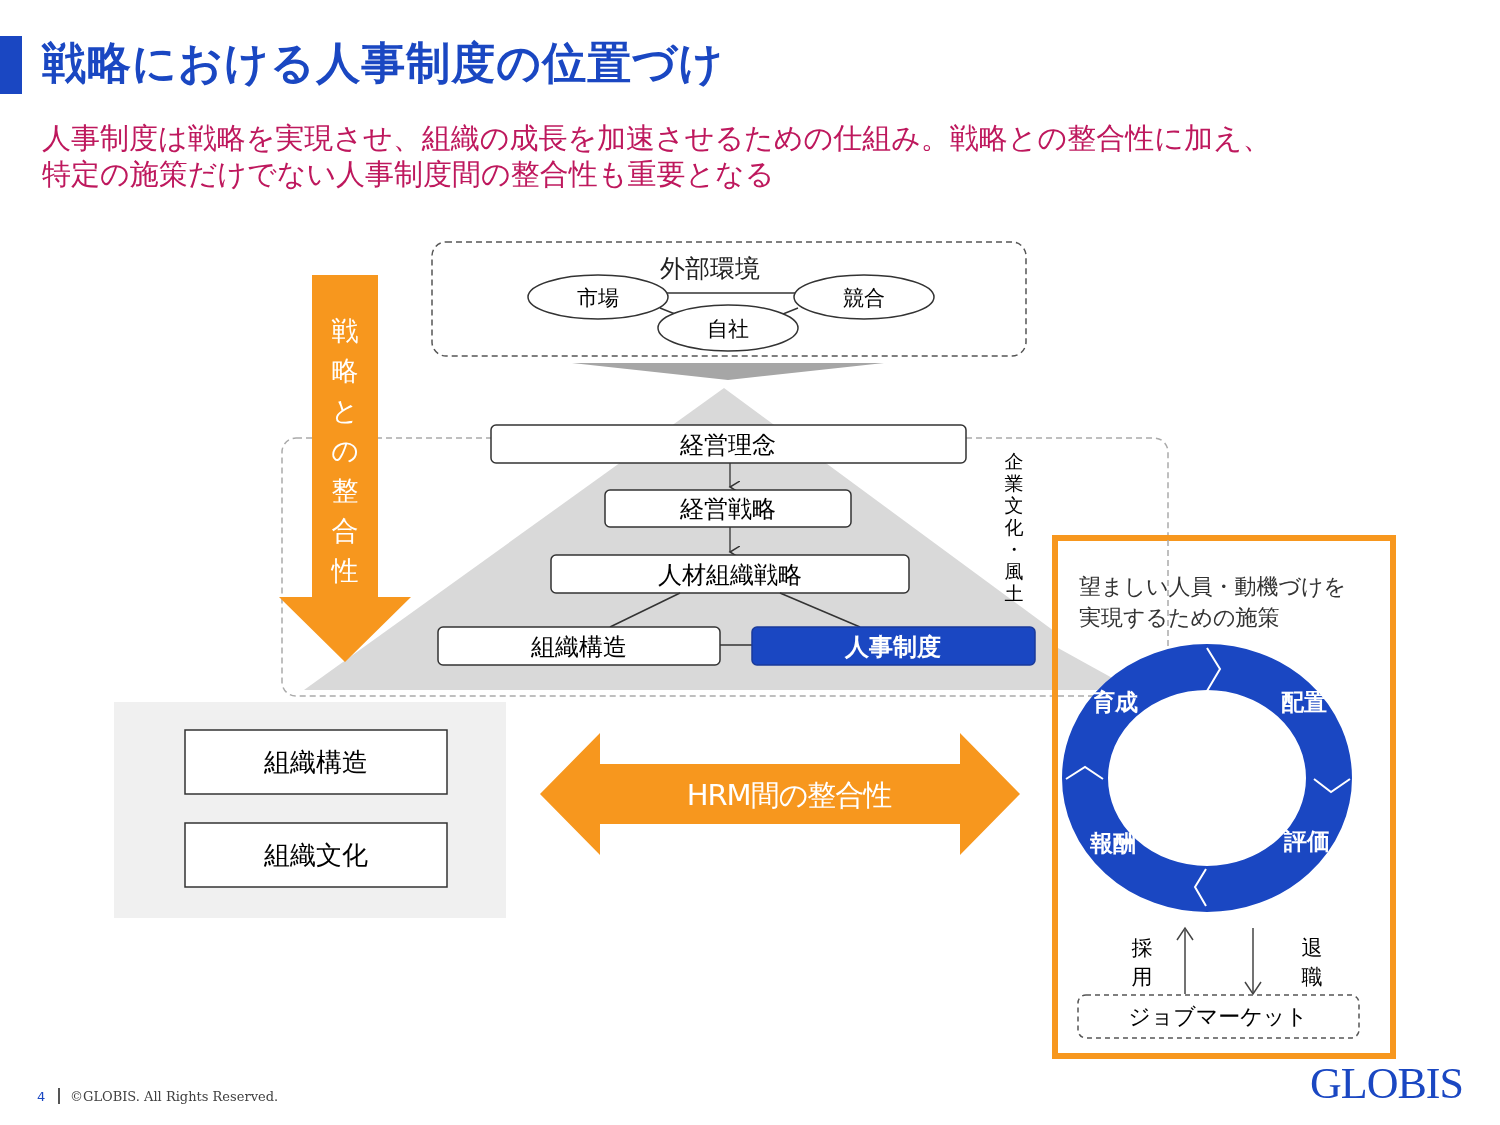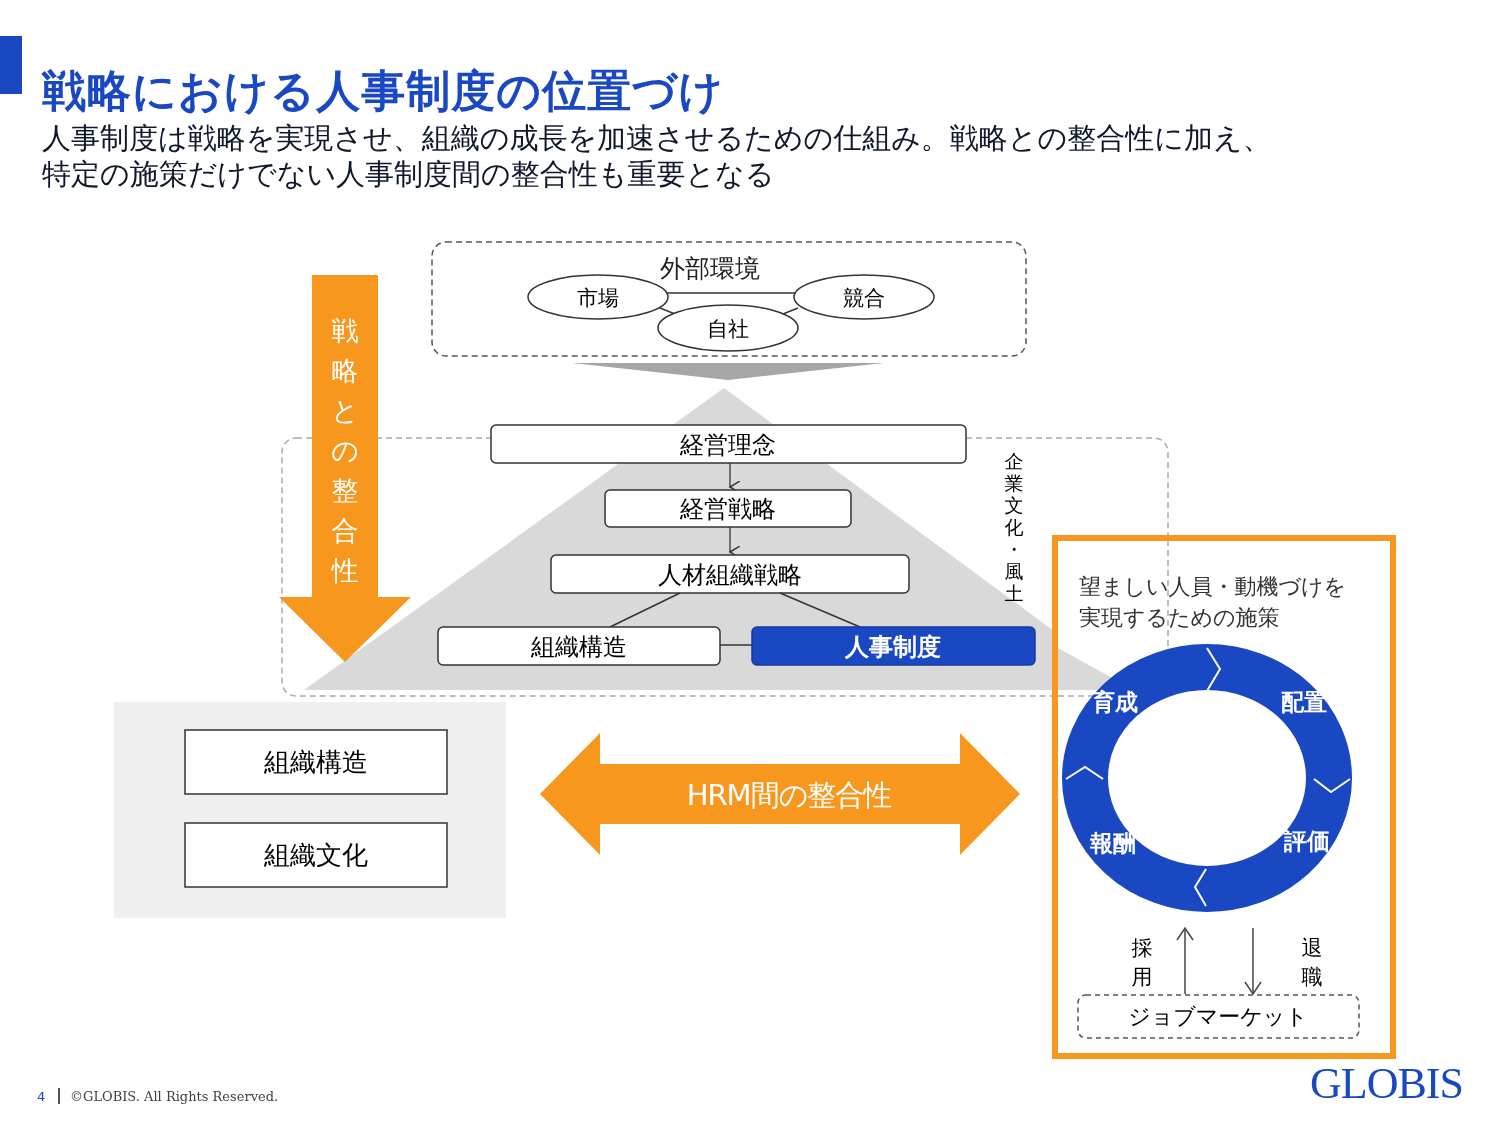--- a/index.html
+++ b/index.html
@@ -6,24 +6,24 @@
   body {
     width: 1500px; height: 1125px; position: relative; overflow: hidden;
     background: #ffffff;
     font-family: "DejaVu Sans", "Liberation Sans", sans-serif;
     color: #222;
   }
   .abs { position: absolute; }
   .title-bar { left: 0; top: 36px; width: 22px; height: 58px; background: #1a47c2; }
   .title {
     left: 42px; top: 34px; font-size: 44px; font-weight: bold; color: #1a47c2;
-    letter-spacing: 1px; white-space: nowrap; margin-top: 28px;
+    letter-spacing: 1px; white-space: nowrap;
   }
   .subtitle {
-    left: 42px; top: 120px; font-size: 29px; line-height: 36px; color: #0f172a;
+    left: 42px; top: 120px; font-size: 29px; line-height: 36px; color: #be185d;
     white-space: nowrap;
   }
   .diagram { left: 0; top: 0; width: 1500px; height: 1125px; }
   .svgtext { font-family: "DejaVu Sans", "Liberation Sans", sans-serif; }
   .footer-num {
     left: 37px; top: 1089px; font-size: 13px; color: #1a47c2;
     font-family: "DejaVu Sans", sans-serif;
   }
   .footer-sep { left: 58px; top: 1088px; width: 2px; height: 16px; background: #555; }
   .footer-copy {

